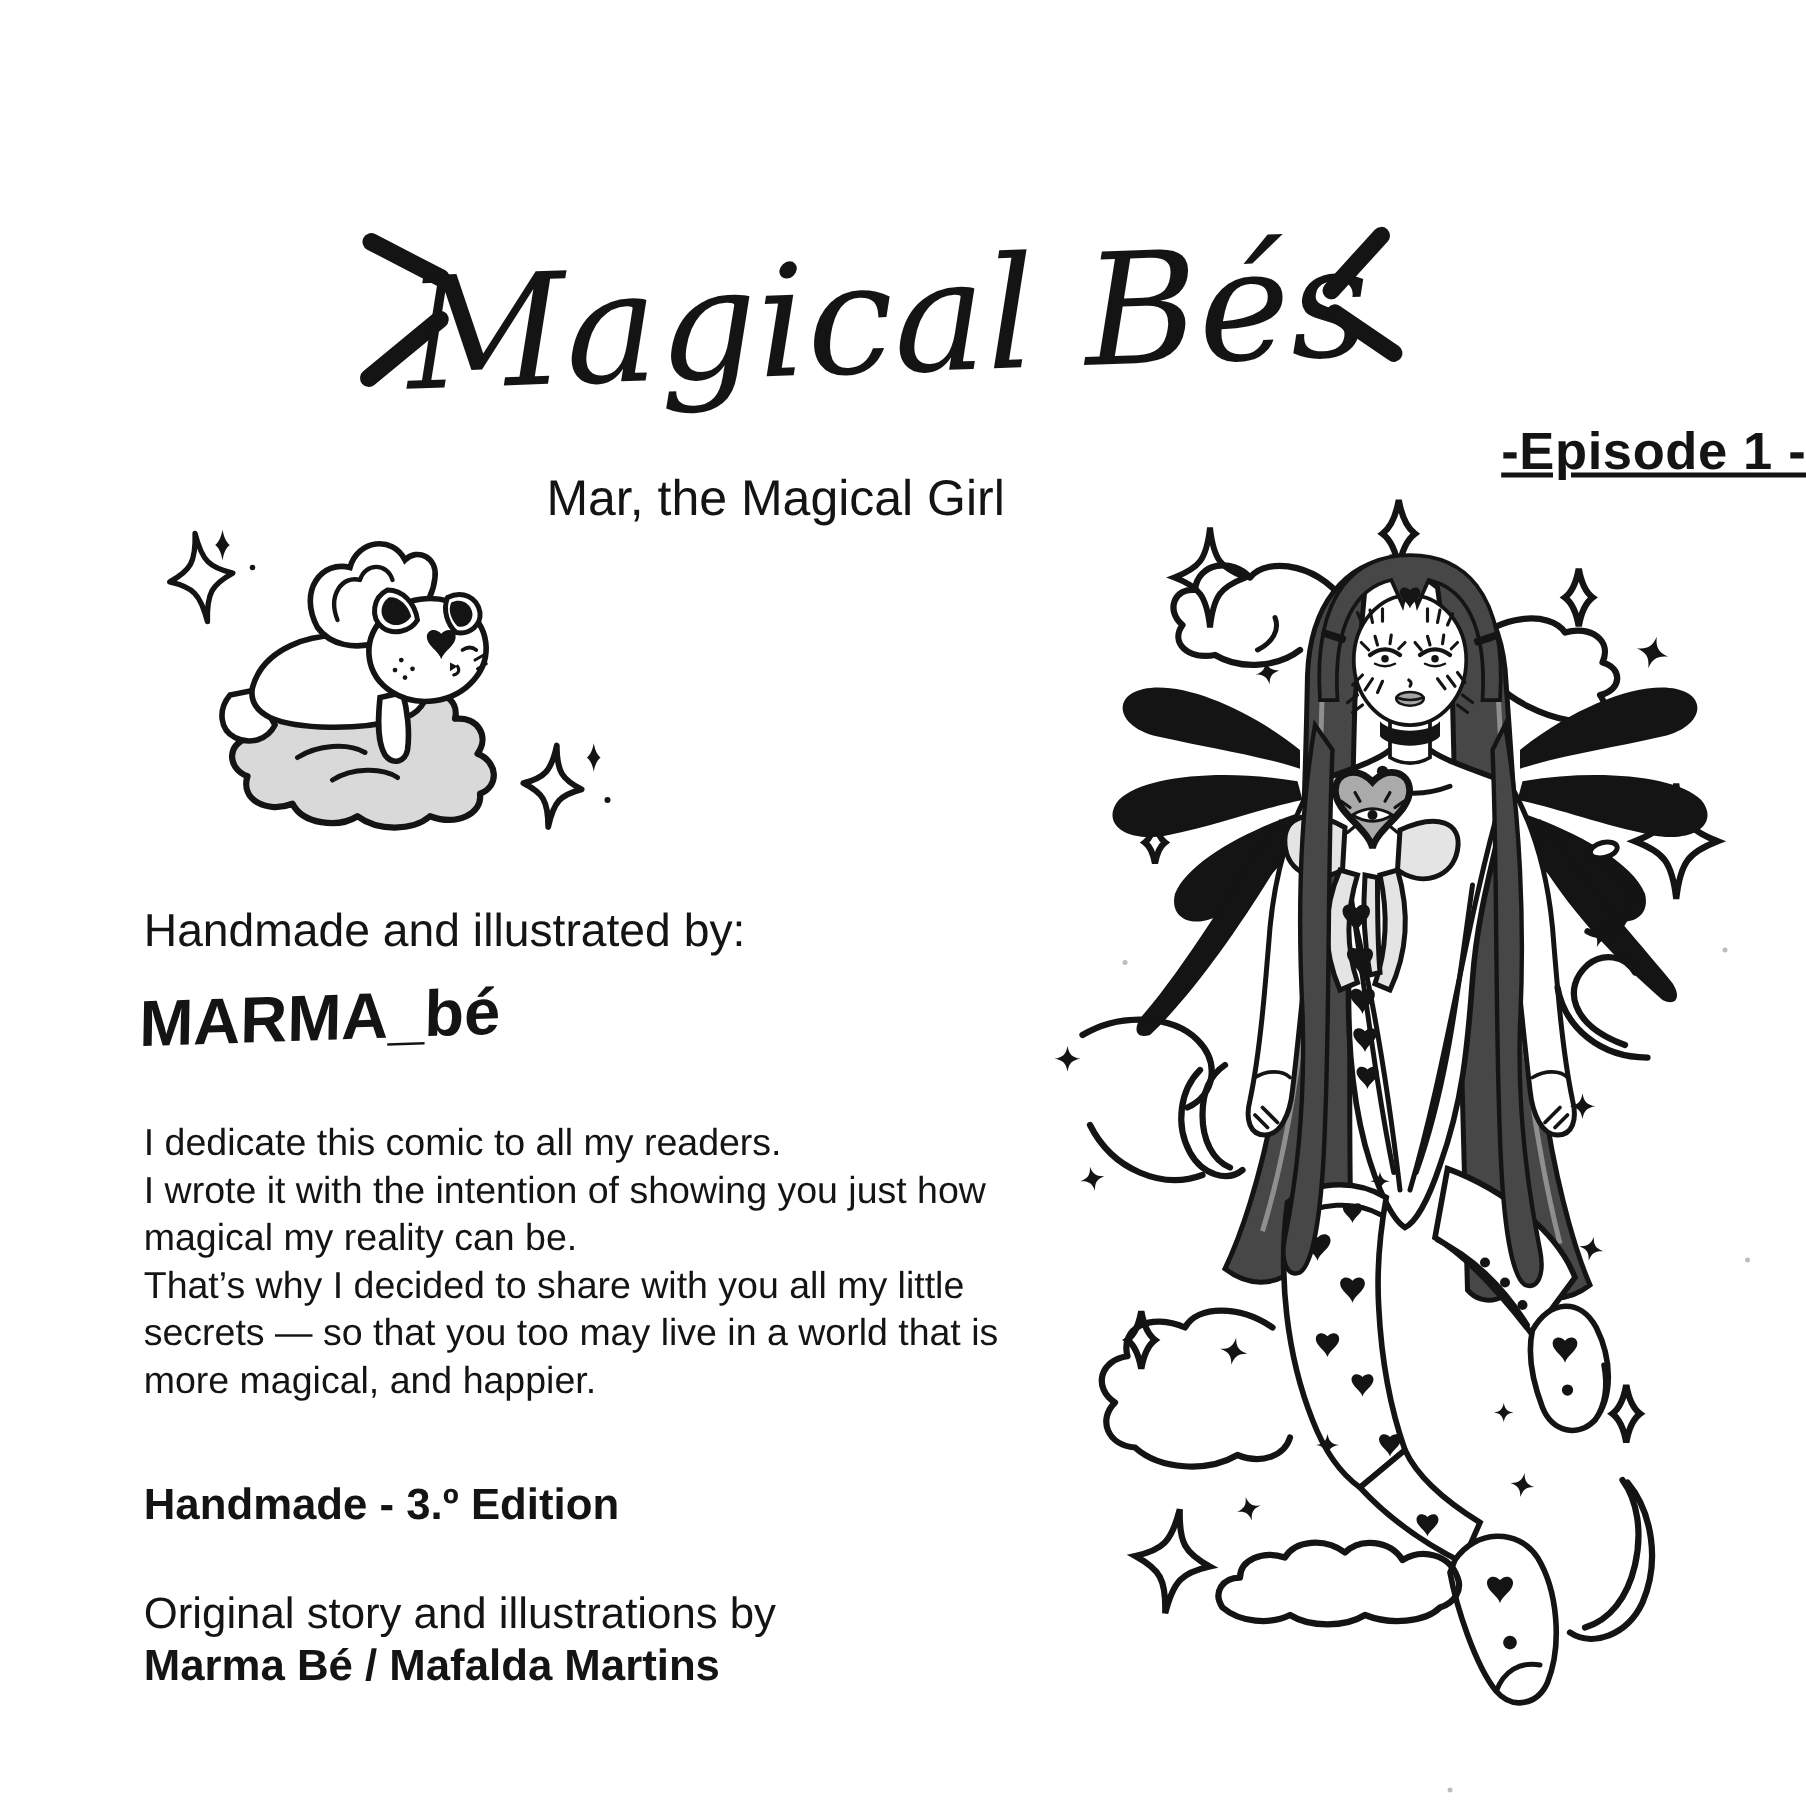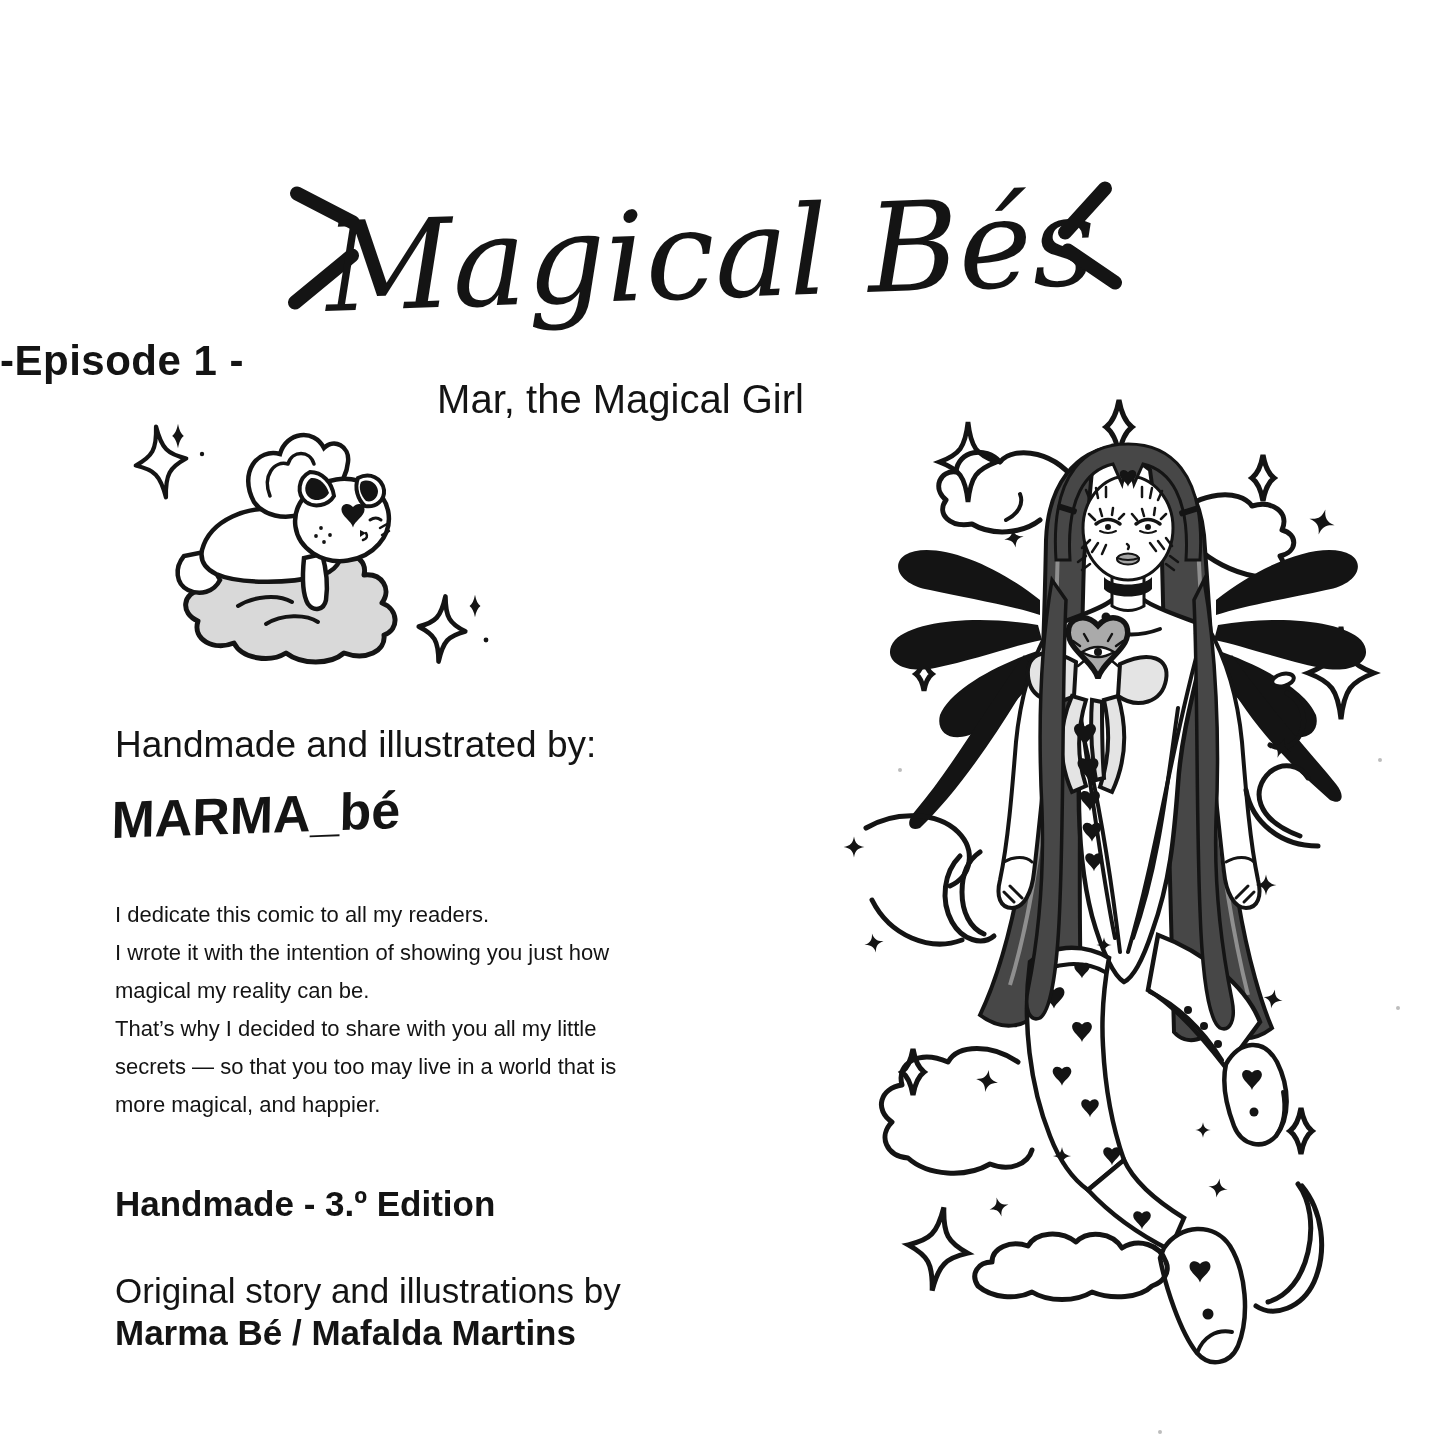--- a/index.html
+++ b/index.html
@@ -1,24 +1,24 @@
 <!DOCTYPE html>
 <html><head>
 <meta charset="utf-8">
 <style>
   html,body{margin:0;padding:0;background:#ffffff;}
   body{width:1445px;height:1445px;overflow:hidden;font-family:"Liberation Sans",sans-serif;color:#141414;}
   .page{position:relative;width:1445px;height:1445px;background:#fff;overflow:hidden;}
   .abs{position:absolute;}
   .title-svg{left:270px;top:123px;width:900px;height:240px;}
-  .episode{left:0;top:337px;width:1445px;text-align:left;font-size:42px;font-weight:700;letter-spacing:.5px;}
+  .episode{left:0;top:337px;width:1445px;text-align:right;font-size:42px;font-weight:700;letter-spacing:.5px;text-decoration:underline;}
   .subtitle{left:0;top:377px;width:1241px;text-align:center;font-size:40px;font-weight:400;}
   .written{left:115px;top:724px;font-size:37px;}
   .signature{left:112px;top:790px;font-size:52px;font-weight:800;letter-spacing:0px;transform:rotate(-2deg) skewX(-3deg);transform-origin:left top;}
-  .dedication{left:115px;top:896px;width:720px;font-size:22px;line-height:38px;white-space:pre-line;}
+  .dedication{left:115px;top:896px;width:720px;font-size:30px;line-height:38px;white-space:pre-line;}
   .edition{left:115px;top:1184px;font-size:35px;font-weight:600;}
   .orig-label{left:115px;top:1271px;font-size:35px;}
   .authors{left:115px;top:1313px;font-size:35px;font-weight:700;}
   .bear-svg{left:118px;top:408px;width:372px;height:268px;}
   .girl-svg{left:830px;top:395px;width:575px;height:1050px;}
   svg{display:block;}
   .ink{stroke:#141414;fill:none;stroke-linecap:round;stroke-linejoin:round;}
 </style>
 </head>
 <body>

